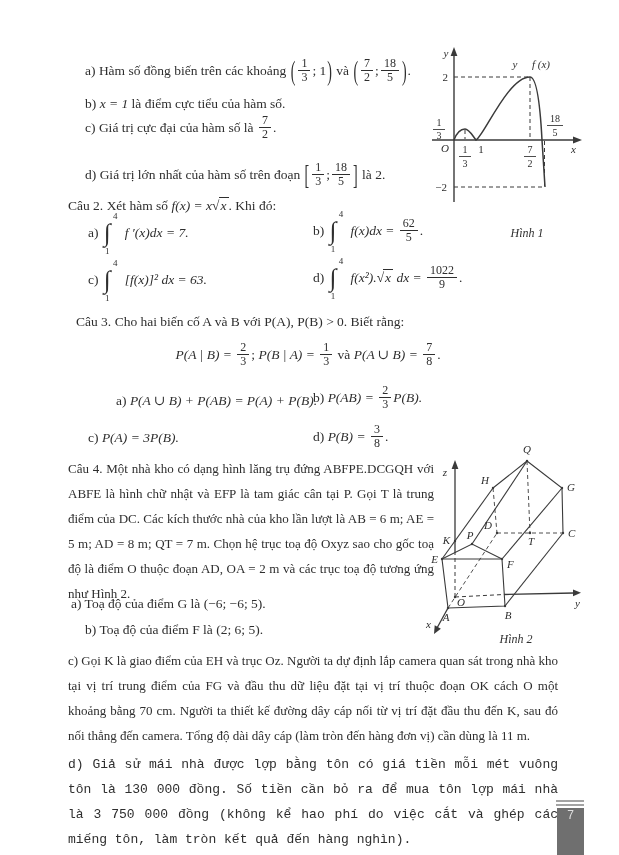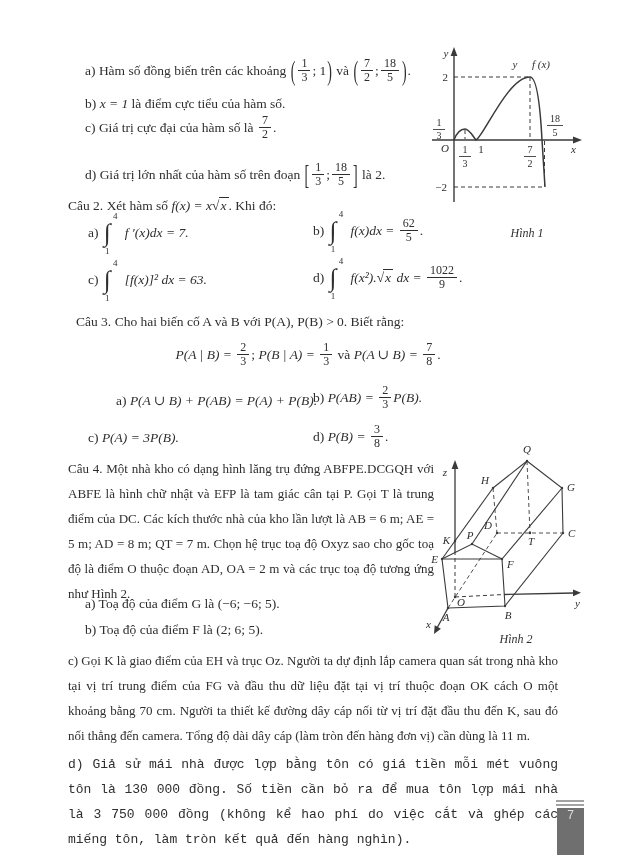--- a/index.html
+++ b/index.html
@@ -178,21 +178,21 @@
   <span>d)</span>
   <span class="mi">P(B) =</span>
   <span class="frac"><span class="fn">3</span><span class="fd">8</span></span><span>.</span>
 </div>
 
 <div class="abs para" style="left:68px;top:456px;width:366px;">
   <span class="bold">Câu 4.</span>
   <span>Một nhà kho có dạng hình lăng trụ đứng ABFPE.DCGQH với ABFE là hình chữ nhật và EFP là tam giác cân tại P. Gọi T là trung điểm của DC. Các kích thước nhà của kho lần lượt là AB = 6 m; AE = 5 m; AD = 8 m; QT = 7 m. Chọn hệ trục toạ độ Oxyz sao cho gốc toạ độ là điểm O thuộc đoạn AD, OA = 2 m và các trục toạ độ tương ứng như Hình 2.</span>
 </div>
 
-<div class="abs line" style="left:85px;top:596px;">a) Toạ độ của điểm G là (−6; −6; 5).</div>
+<div class="abs line" style="left:71px;top:596px;">a) Toạ độ của điểm G là (−6; −6; 5).</div>
 <div class="abs line" style="left:85px;top:622px;text-align:center;">b) Toạ độ của điểm F là (2; 6; 5).</div>
 <div class="abs para" style="left:68px;top:648px;width:490px;line-height:25px;">c) Gọi K là giao điểm của EH và trục Oz. Người ta dự định lắp camera quan sát trong nhà kho tại vị trí trung điểm của FG và đầu thu dữ liệu đặt tại vị trí thuộc đoạn OK cách O một khoảng bằng 70 cm. Người ta thiết kế đường dây cáp nối từ vị trí đặt đầu thu đến K, sau đó nối thẳng đến camera. Tổng độ dài dây cáp (làm tròn đến hàng đơn vị) cần dùng là 11 m.</div>
 <div class="abs para" style="left:68px;top:752px;width:490px;line-height:25px;font-family:Liberation Mono, monospace;">d) Giả sử mái nhà được lợp bằng tôn có giá tiền mỗi mét vuông tôn là 130 000 đồng. Số tiền cần bỏ ra để mua tôn lợp mái nhà là 3 750 000 đồng (không kể hao phí do việc cắt và ghép các miếng tôn, làm tròn kết quả đến hàng nghìn).</div>
 
 <div class="abs" style="left:418px;top:434px;">
   <svg width="200" height="215" viewBox="0 0 200 215">
 
     <g class="fig-stroke" stroke-width="1.1">
       <path d="M30,174 L87,172 L84,125 L24,125 Z"></path>
       <path d="M24,125 L54,110 L84,125"></path>

